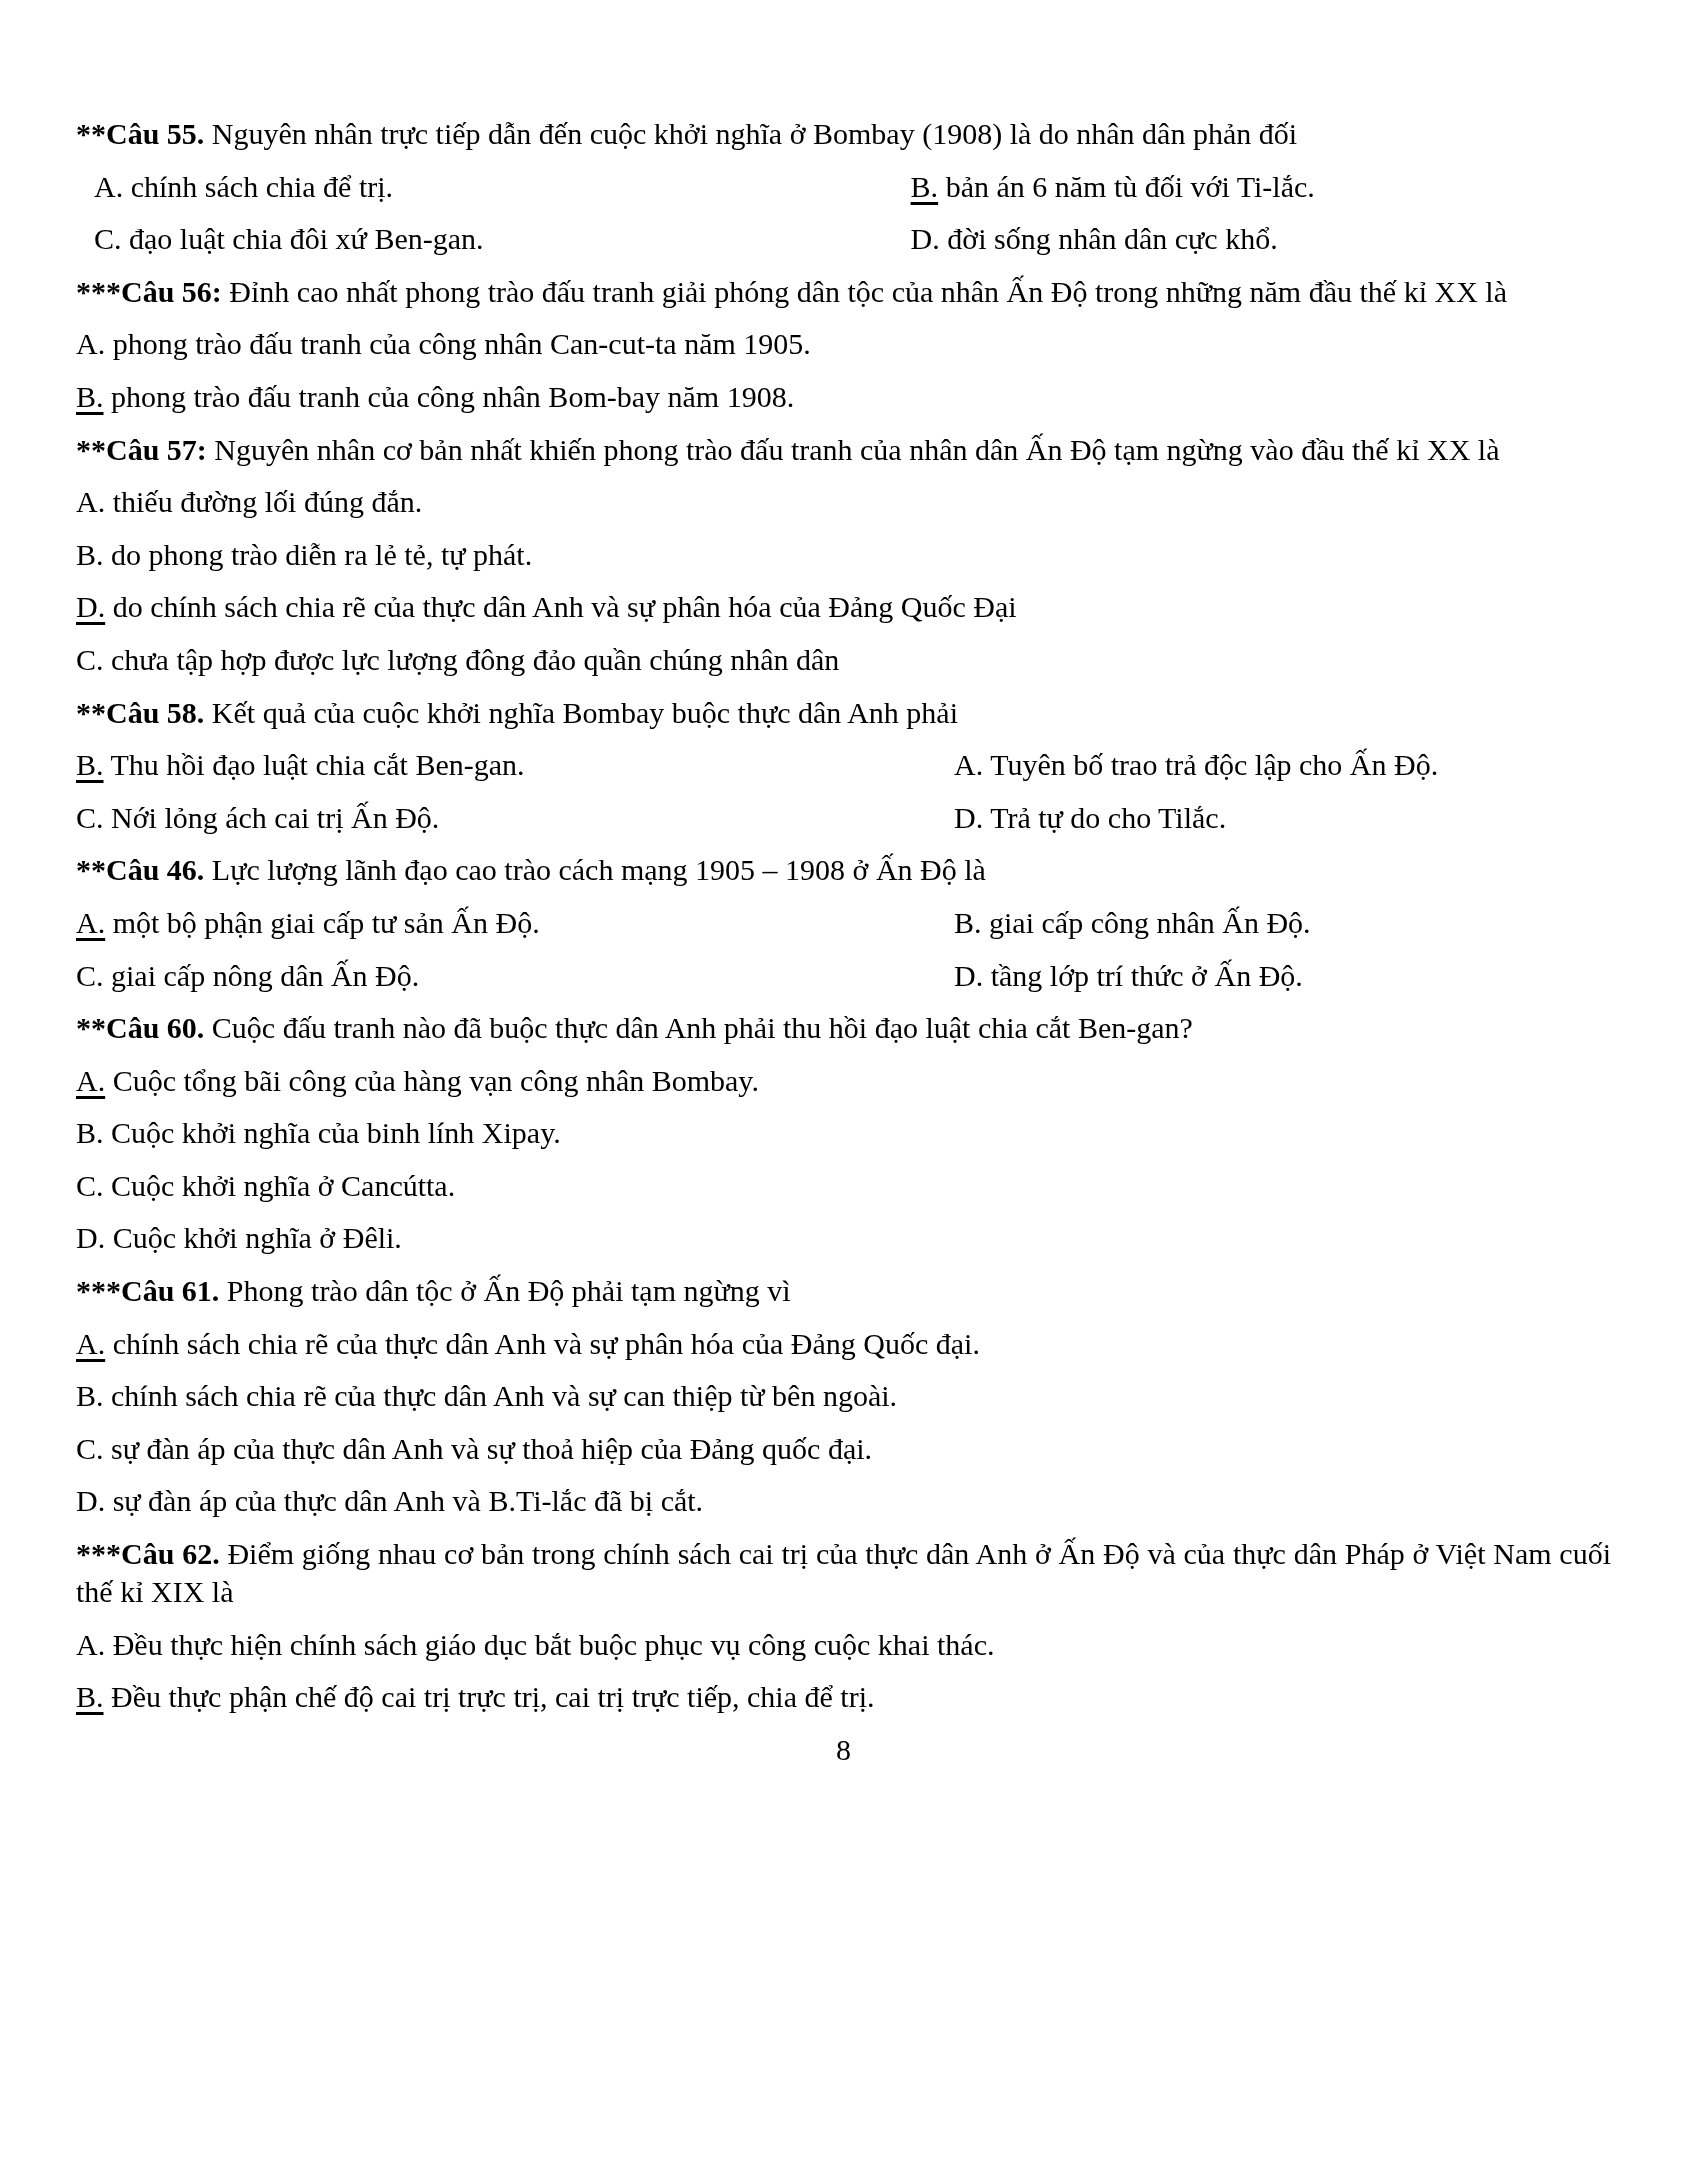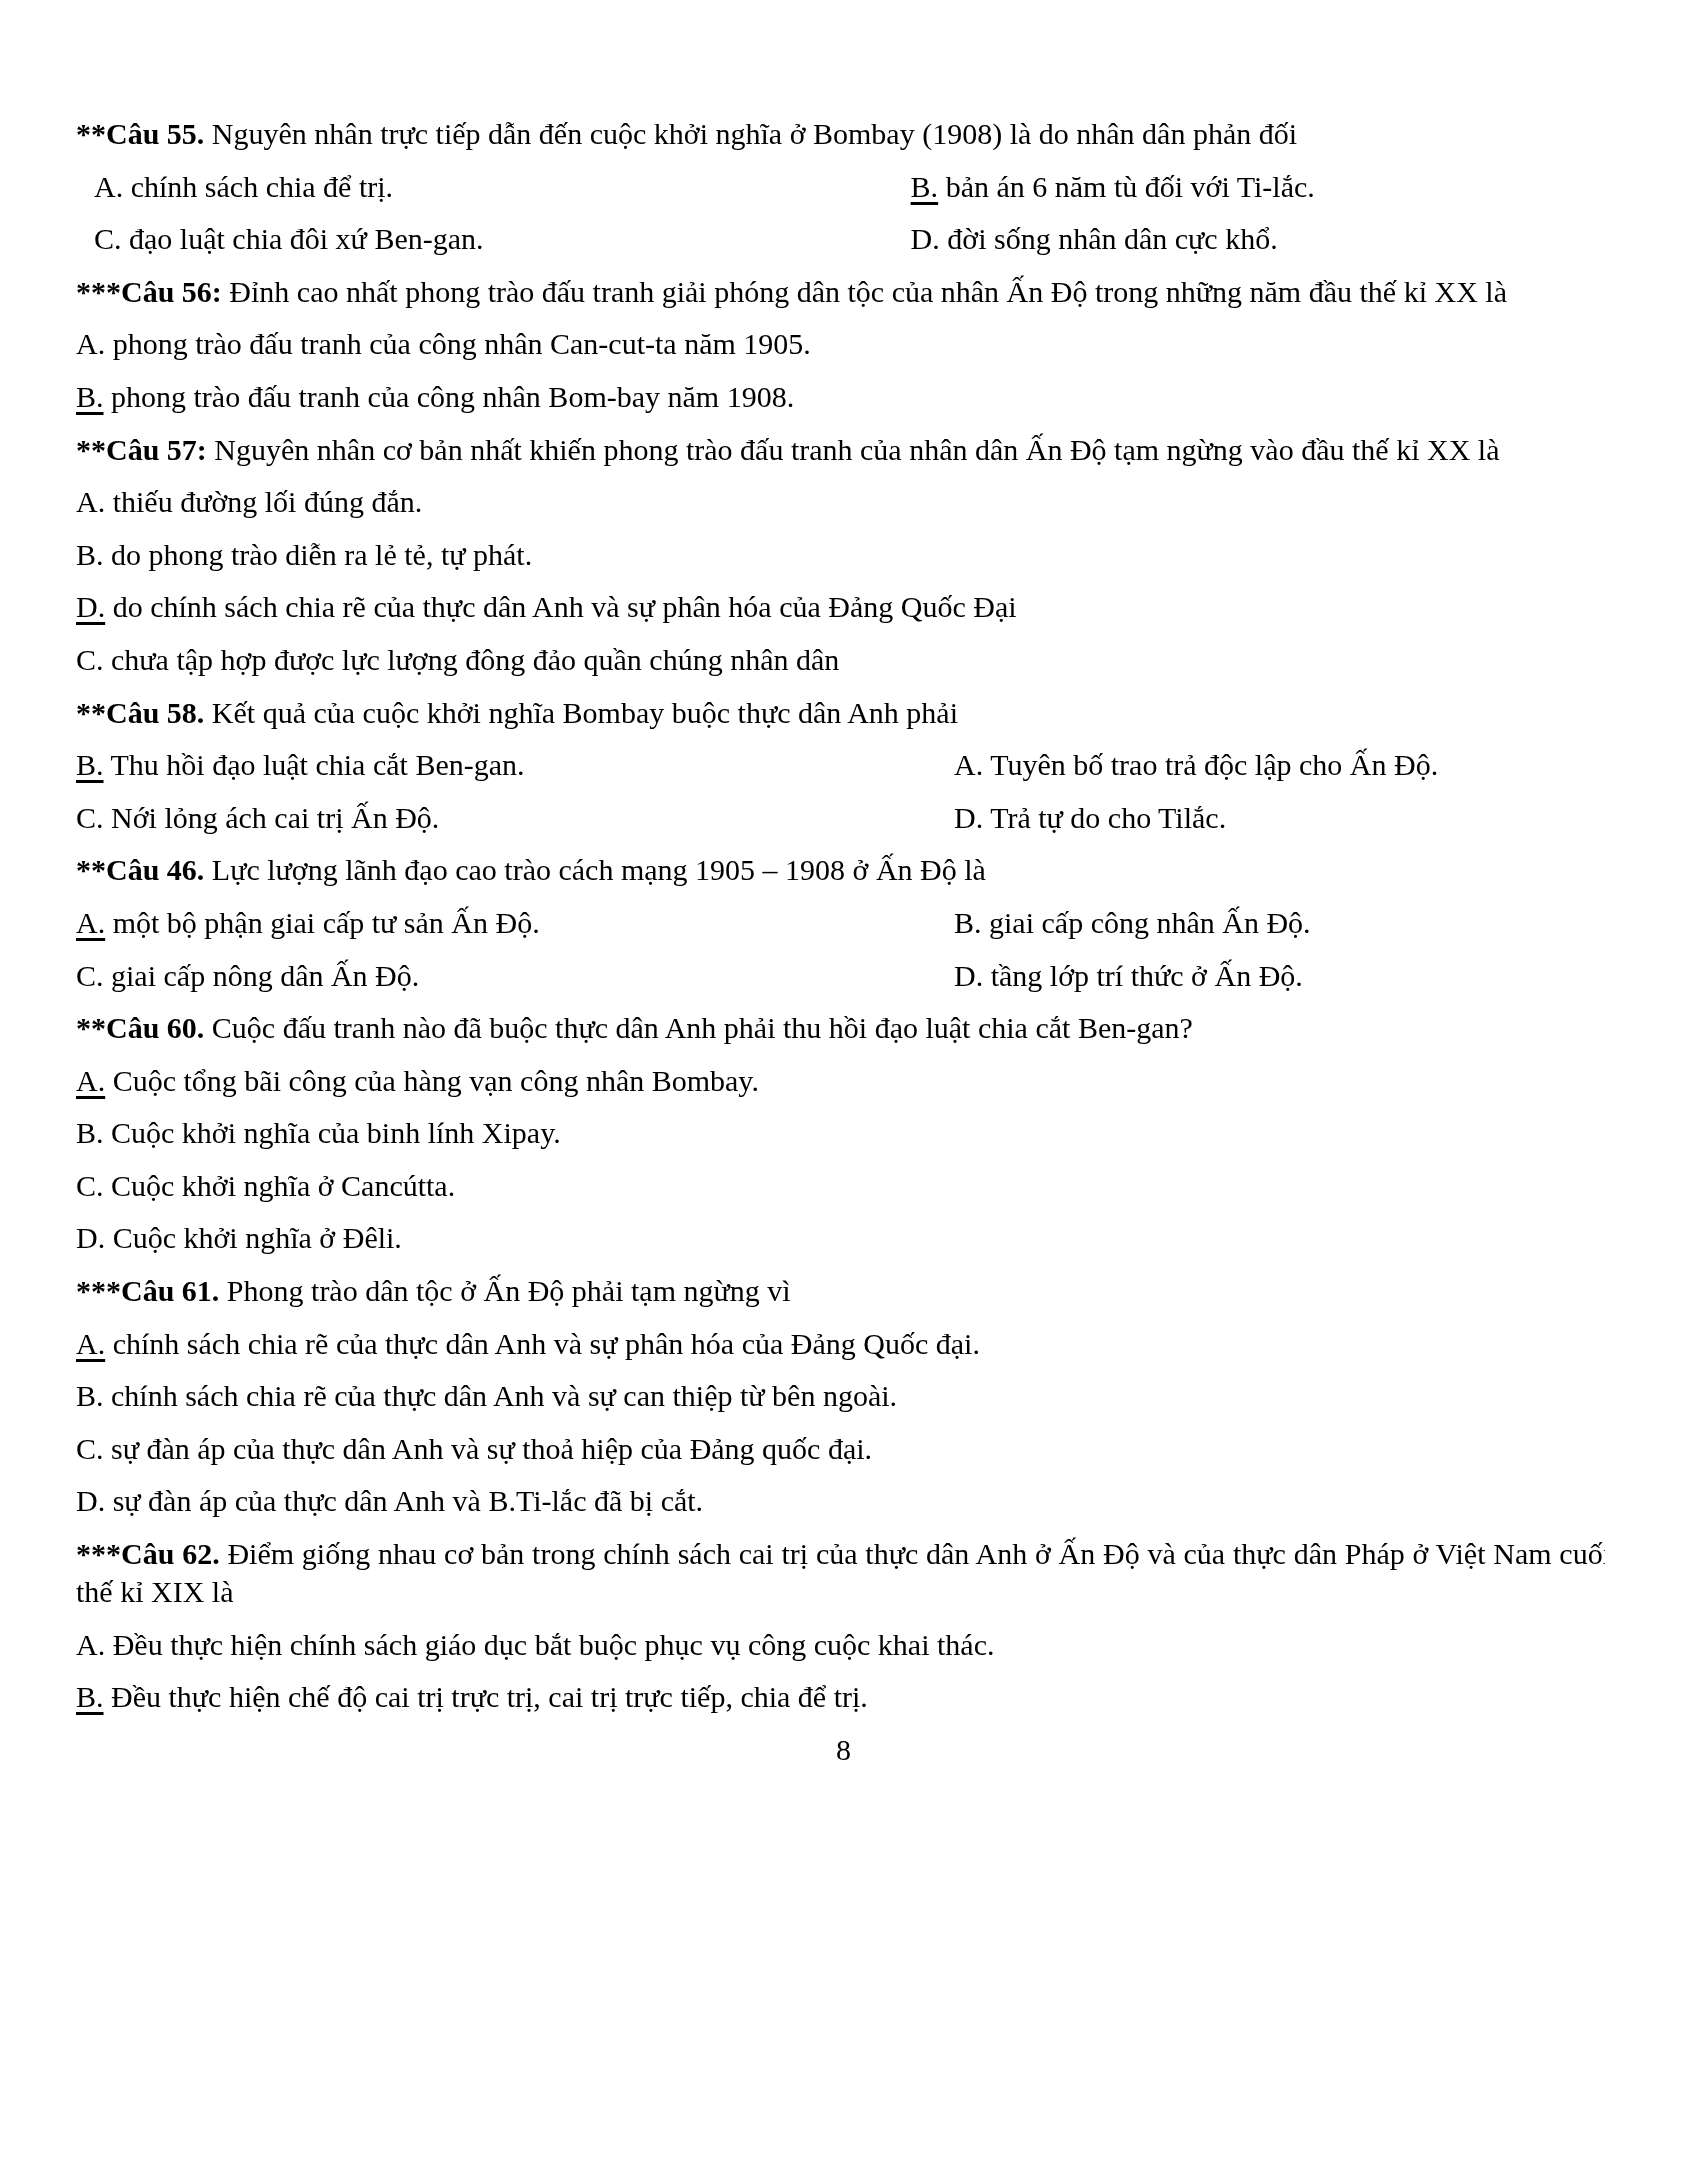--- a/index.html
+++ b/index.html
@@ -5,20 +5,21 @@
   html, body { margin: 0; padding: 0; background: #ffffff; }
   .page {
     position: relative;
     width: 1605px;
     height: 2183px;
     background: #ffffff;
     color: #000000;
     font-family: "Liberation Serif", "DejaVu Serif", serif;
     font-size: 30px;
     overflow: hidden;
+    padding-left: 48px;
   }
   .content {
     position: absolute;
     left: 76px;
     top: 115px;
     width: 1535px;
   }
   .content p { margin: 0 0 14.6px 0; line-height: 38px; }
   .q-title { text-align: justify; }
   .q-label { font-weight: bold; }
@@ -105,19 +106,19 @@
       <p class="q-title"><b class="q-label">***Câu 61.</b> <span>Phong trào dân tộc ở Ấn Độ phải tạm ngừng vì</span></p>
       <p class="opt"><span class="opt-label u">A.</span> <span>chính sách chia rẽ của thực dân Anh và sự phân hóa của Đảng Quốc đại.</span></p>
       <p class="opt"><span class="opt-label">B.</span> <span>chính sách chia rẽ của thực dân Anh và sự can thiệp từ bên ngoài.</span></p>
       <p class="opt"><span class="opt-label">C.</span> <span>sự đàn áp của thực dân Anh và sự thoả hiệp của Đảng quốc đại.</span></p>
       <p class="opt"><span class="opt-label">D.</span> <span>sự đàn áp của thực dân Anh và B.Ti-lắc đã bị cắt.</span></p>
     </section>
 
     <section>
       <p class="q-title"><b class="q-label">***Câu 62.</b> <span>Điểm giống nhau cơ bản trong chính sách cai trị của thực dân Anh ở Ấn Độ và của thực dân Pháp ở Việt Nam cuối thế kỉ XIX là</span></p>
       <p class="opt"><span class="opt-label">A.</span> <span>Đều thực hiện chính sách giáo dục bắt buộc phục vụ công cuộc khai thác.</span></p>
-      <p class="opt"><span class="opt-label u">B.</span> <span>Đều thực hiện chế độ cai trị trực trị, cai trị trực tiếp, chia để trị.</span></p>
+      <p class="opt"><span class="opt-label u">B.</span> <span>Đều thực phận chế độ cai trị trực trị, cai trị trực tiếp, chia để trị.</span></p>
     </section>
 
     <p class="page-num">8</p>
   </div>
 </div>
 
 
 </body></html>

